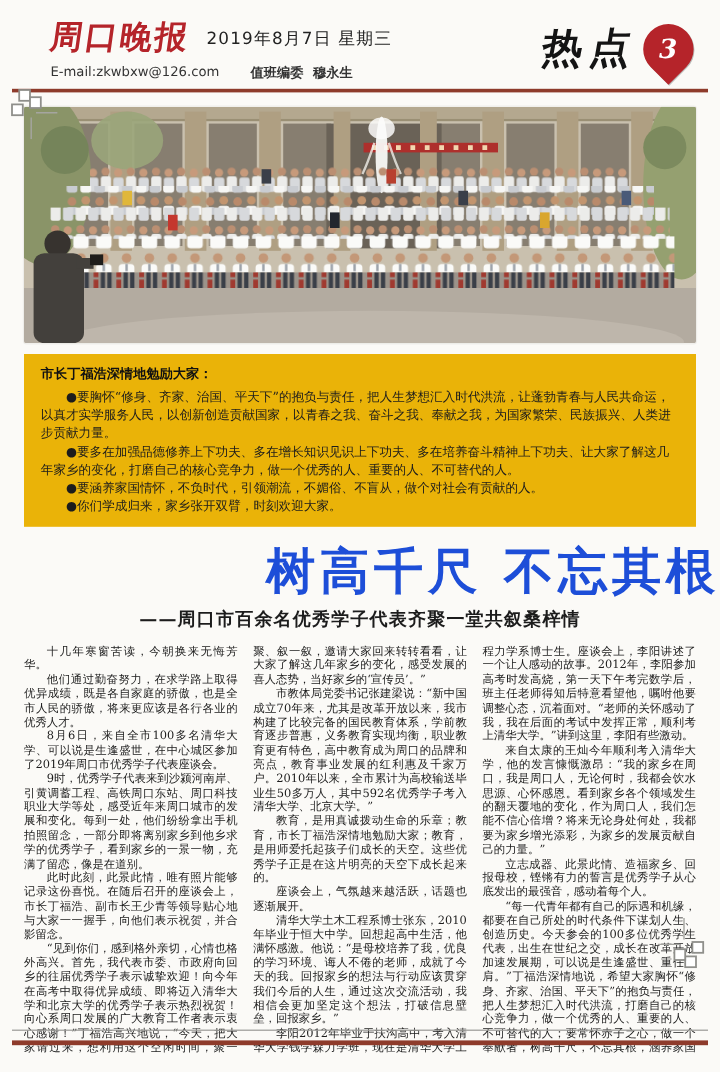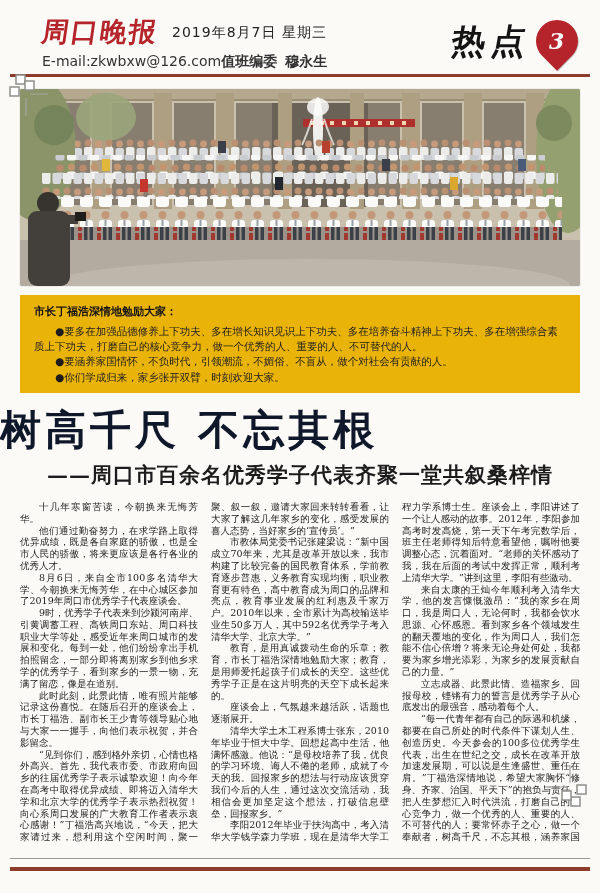--- a/index.html
+++ b/index.html
@@ -11,21 +11,21 @@
   
   .header{position:relative;margin:18px 10px 0 10px;height:52px;}
   .mast{position:absolute;left:32px;top:0;}
   .mast-row1{display:flex;align-items:flex-end;gap:14px;}
   .masthead{
     color:#b5242a;font-size:27px;font-weight:900;letter-spacing:2px;
     font-family:"DejaVu Serif","Liberation Serif",serif;
     transform:skewX(-8deg);line-height:1;
   }
   .mast-date{font-size:14px;color:#222;padding-bottom:3px;letter-spacing:1px;}
-  .mast-row2{margin-top:8px;font-size:14px;color:#333;display:flex;}
+  .mast-row2{margin-top:8px;font-size:11px;color:#333;display:flex;gap:26px;}
   .mast-row2 .pair{display:flex;gap:8px;font-weight:bold;}
   .section-wrap{position:absolute;right:58px;top:6px;display:flex;align-items:center;}
   .section-title{
     font-size:34px;font-weight:900;color:#141414;letter-spacing:6px;
     font-family:"DejaVu Serif","Liberation Serif",serif;transform:skewX(-10deg);
     line-height:1;
   }
   .pin{
     position:absolute;right:12px;top:2px;width:42px;height:42px;
     background:#b5242a;border-radius:50% 50% 50% 0;
@@ -49,26 +49,26 @@
     margin:9px 20px 0 20px;background:#eab308;padding:9px 14px 8px 14px;
     font-family:"DejaVu Serif","Liberation Serif",serif;
   }
   .quote-title{font-size:11px;font-weight:bold;margin-bottom:5px;color:#111;}
   .quote-line{
     margin:0;font-size:10.5px;line-height:1.45;color:#1c1c1c;
     text-indent:2em;font-weight:500;
   }
   
   .headline{
-    margin:16px 0 0 0;text-align:left;font-size:41px;font-weight:900;
-    letter-spacing:4px;color:#0f172a;line-height:1.05;
+    margin:16px 0 0 0;text-align:right;font-size:41px;font-weight:900;
+    letter-spacing:4px;color:#1d4ed8;line-height:1.05;
     font-family:"DejaVu Sans","Liberation Sans",sans-serif;
   }
   .subtitle{
-    margin-top:9px;text-align:center;font-size:21px;font-weight:bold;color:#1c1c1c;
+    margin-top:9px;text-align:center;font-size:15px;font-weight:bold;color:#1c1c1c;
     font-family:"DejaVu Serif","Liberation Serif",serif;letter-spacing:1px;
   }
   
   .article-cols{
     margin:12px 20px 0 20px;height:352px;
     column-count:3;column-gap:13px;column-fill:auto;overflow:hidden;
     font-family:"DejaVu Serif","Liberation Serif",serif;
   }
   .byline{
     font-size:10px;font-weight:bold;color:#111;
@@ -220,34 +220,35 @@
     <rect x="8" y="122" width="42" height="75" rx="9" fill="#43403c"></rect>
     <rect x="44" y="126" width="14" height="9" fill="#43403c"></rect>
     <rect x="55" y="123" width="11" height="9" fill="#1f1e1c"></rect>
   </svg>
 </figure>
 
 <section class="quote-box">
   <div class="quote-title">市长丁福浩深情地勉励大家：</div>
   <div>
 
-      <p class="quote-line">●要多在加强品德修养上下功夫、多在增长知识见识上下功夫、多在培养奋斗精神上下功夫、多在增强综合素质上下功夫，打磨自己的核心竞争力，做一个优秀的人、重要的人、不可替代的人。</p>
+  <p class="quote-line">●要胸怀“修身、齐家、治国、平天下”的抱负与责任，把人生梦想汇入时代洪流，让蓬勃青春与人民共命运，以真才实学服务人民，以创新创造贡献国家，以青春之我、奋斗之我、奉献之我，为国家繁荣、民族振兴、人类进步贡献力量。</p>
+      <p class="quote-line">●要多在加强品德修养上下功夫、多在增长知识见识上下功夫、多在培养奋斗精神上下功夫、让大家了解这几年家乡的变化，打磨自己的核心竞争力，做一个优秀的人、重要的人、不可替代的人。</p>
       <p class="quote-line">●要涵养家国情怀，不负时代，引领潮流，不媚俗、不盲从，做个对社会有贡献的人。</p>
       <p class="quote-line">●你们学成归来，家乡张开双臂，时刻欢迎大家。</p>
     </div>
 </section>
 
 <h1 class="headline">树高千尺 不忘其根</h1>
 <div class="subtitle">——周口市百余名优秀学子代表齐聚一堂共叙桑梓情</div>
 
 <section class="article-cols">
 
 <p>十几年寒窗苦读，今朝换来无悔芳华。</p>
     <p>他们通过勤奋努力，在求学路上取得优异成绩，既是各自家庭的骄傲，也是全市人民的骄傲，将来更应该是各行各业的优秀人才。</p>
-    <p>8月6日，来自全市100多名清华大学、今朝换来无悔芳华，在中心城区参加了2019年周口市优秀学子代表座谈会。</p>
+    <p>8月6日，来自全市100多名清华大学、可以说是生逢盛世，在中心城区参加了2019年周口市优秀学子代表座谈会。</p>
     <p>9时，优秀学子代表来到沙颍河南岸、引黄调蓄工程、高铁周口东站、周口科技职业大学等处，感受近年来周口城市的发展和变化。每到一处，他们纷纷拿出手机拍照留念，一部分即将离别家乡到他乡求学的优秀学子，看到家乡的一景一物，充满了留恋，像是在道别。</p>
     <p>此时此刻，此景此情，唯有照片能够记录这份喜悦。在随后召开的座谈会上，市长丁福浩、副市长王少青等领导贴心地与大家一一握手，向他们表示祝贺，并合影留念。</p>
     <p>“见到你们，感到格外亲切，心情也格外高兴。首先，我代表市委、市政府向回乡的往届优秀学子表示诚挚欢迎！向今年在高考中取得优异成绩、即将迈入清华大学和北京大学的优秀学子表示热烈祝贺！向心系周口发展的广大教育工作者表示衷心感谢！”丁福浩高兴地说，“今天，把大家请过来，想利用这个空闲时间，聚一聚、叙一叙，邀请大家回来转转看看，让大家了解这几年家乡的变化，感受发展的喜人态势，当好家乡的‘宣传员’。”</p>
     <p>市教体局党委书记张建梁说：“新中国成立70年来，尤其是改革开放以来，我市构建了比较完备的国民教育体系，学前教育逐步普惠，义务教育实现均衡，职业教育更有特色，高中教育成为周口的品牌和亮点，教育事业发展的红利惠及千家万户。2010年以来，全市累计为高校输送毕业生50多万人，其中592名优秀学子考入清华大学、北京大学。”</p>
     <p>教育，是用真诚拨动生命的乐章；教育，市长丁福浩深情地勉励大家；教育，是用师爱托起孩子们成长的天空。这些优秀学子正是在这片明亮的天空下成长起来的。</p>
     <p>座谈会上，气氛越来越活跃，话题也逐渐展开。</p>
     <p>清华大学土木工程系博士张东，2010年毕业于恒大中学。回想起高中生活，他满怀感激。他说：“是母校培养了我，优良的学习环境、诲人不倦的老师，成就了今天的我。回报家乡的想法与行动应该贯穿我们今后的人生，通过这次交流活动，我相信会更加坚定这个想法，打破信息壁垒，回报家乡。”</p>
     <p>李阳2012年毕业于扶沟高中，考入清华大学钱学森力学班，现在是清华大学工程力学系博士生。座谈会上，李阳讲述了一个让人感动的故事。2012年，李阳参加高考时发高烧，第一天下午考完数学后，班主任老师得知后特意看望他，嘱咐他要调整心态，沉着面对。“老师的关怀感动了我，我在后面的考试中发挥正常，顺利考上清华大学。”讲到这里，李阳有些激动。</p>
     <p>来自太康的王灿今年顺利考入清华大学，他的发言慷慨激昂：“我的家乡在周口，我是周口人，无论何时，我都会饮水思源、心怀感恩。看到家乡各个领域发生的翻天覆地的变化，作为周口人，我们怎能不信心倍增？将来无论身处何处，我都要为家乡增光添彩，为家乡的发展贡献自己的力量。”</p>
     <p>立志成器、此景此情、造福家乡、回报母校，铿锵有力的誓言是优秀学子从心底发出的最强音，感动着每个人。</p>

